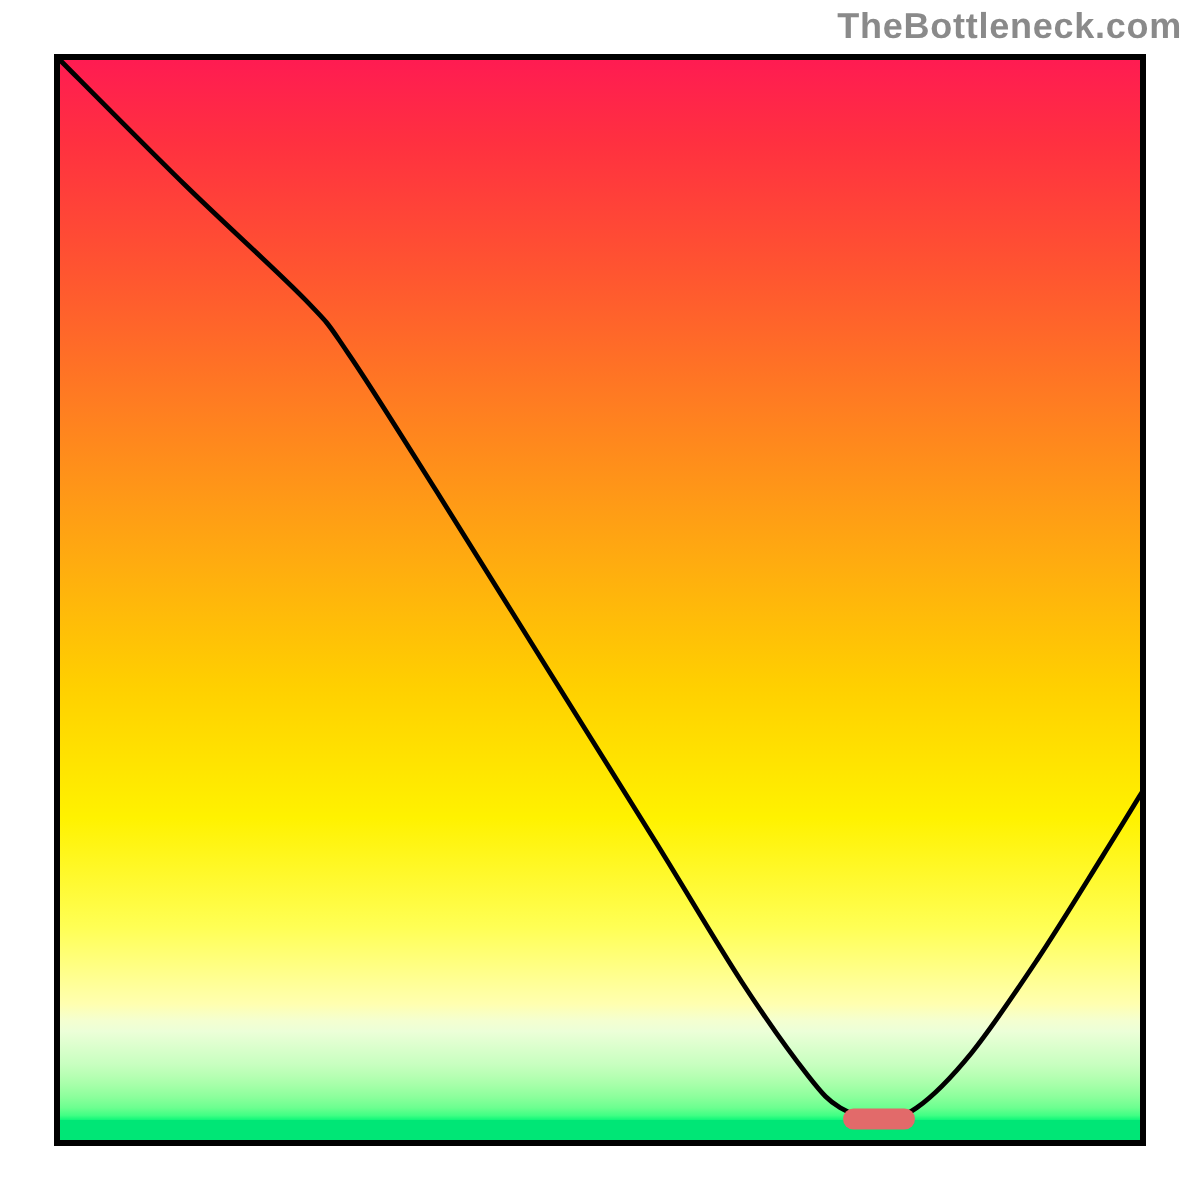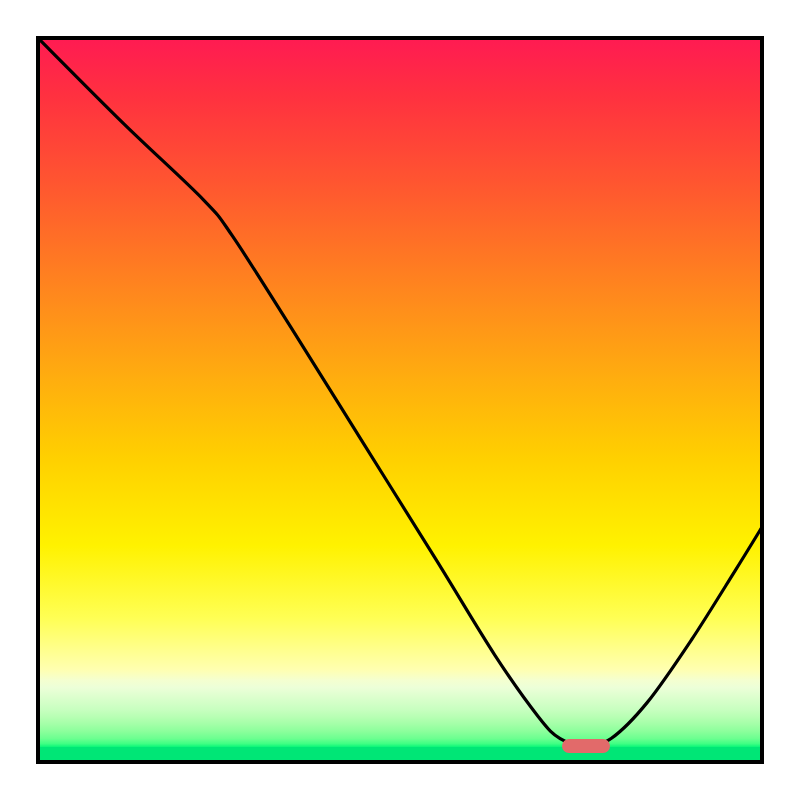--- a/index.html
+++ b/index.html
@@ -89,20 +89,21 @@
     box-sizing: border-box;
     border: 4px solid #000;
     z-index: 4;
     pointer-events: none;
   }
 </style>
 </head>
 <body>
 
 <div id="stage">
+  <div id="watermark">TheBottleneck.com</div>
 
   <div id="bg"></div>
 
   <svg id="curve" viewBox="0 0 728 728" preserveAspectRatio="none">
     <path id="curve-path" fill="none" stroke="#000" stroke-width="3.2" stroke-linejoin="round" stroke-linecap="round" d="M 0.00 0.00 C 14.56 14.56, 59.45 60.06, 87.36 87.36 C 115.27 114.66, 149.24 144.99, 167.44 163.80 C 185.64 182.61, 182.00 178.97, 196.56 200.20 C 211.12 221.43, 232.96 256.62, 254.80 291.20 C 276.64 325.78, 303.33 368.85, 327.60 407.68 C 351.87 446.51, 378.56 488.97, 400.40 524.16 C 422.24 559.35, 441.65 592.71, 458.64 618.80 C 475.63 644.89, 491.40 666.73, 502.32 680.68 C 513.24 694.63, 516.27 697.67, 524.16 702.52 C 532.05 707.37, 541.15 709.80, 549.64 709.80 C 558.13 709.80, 564.81 709.80, 575.12 702.52 C 585.43 695.24, 598.17 682.50, 611.52 666.12 C 624.87 649.74, 640.64 626.08, 655.20 604.24 C 669.76 582.40, 686.75 554.49, 698.88 535.08 C 711.01 515.67, 723.15 495.65, 728.00 487.76"></path>
   </svg>
 
   <div id="marker" style="left: 585.64px; top: 745.8px;"></div>
 
   <div id="frame"></div>

